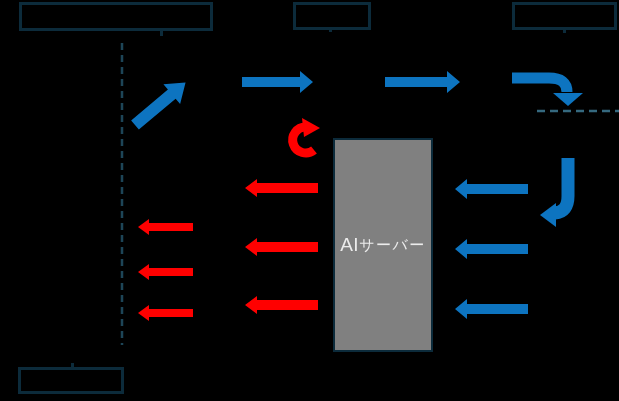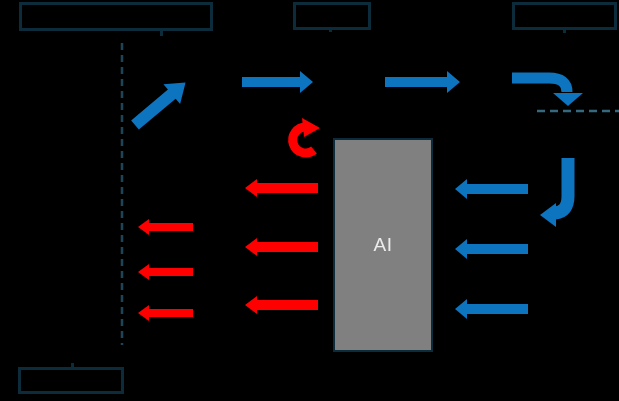--- a/index.html
+++ b/index.html
@@ -40,20 +40,21 @@
 
   <div class="box box4"></div>
 
   <div class="stub stub1"></div>
   <div class="stub stub2"></div>
   <div class="stub stub3"></div>
   <div class="stub stub4"></div>
 
   <div class="server">
     <div class="l1">AI</div>
+    <div class="l2">サーバー</div>
   </div>
 
   <svg class="layer" width="619" height="401" viewBox="0 0 619 401">
 
     <line x1="122" y1="43" x2="122" y2="345" stroke="#1d4557" stroke-width="2.5" stroke-dasharray="7 5"></line>
 
     <line x1="537" y1="111" x2="619" y2="111" stroke="#35697f" stroke-width="2.5" stroke-dasharray="8 5"></line>
 
     <g transform="rotate(-40 135 125)">
       <polygon points="135,119 183,119 183,112 201,125 183,138 183,131 135,131" fill="#0d74c0"></polygon>

